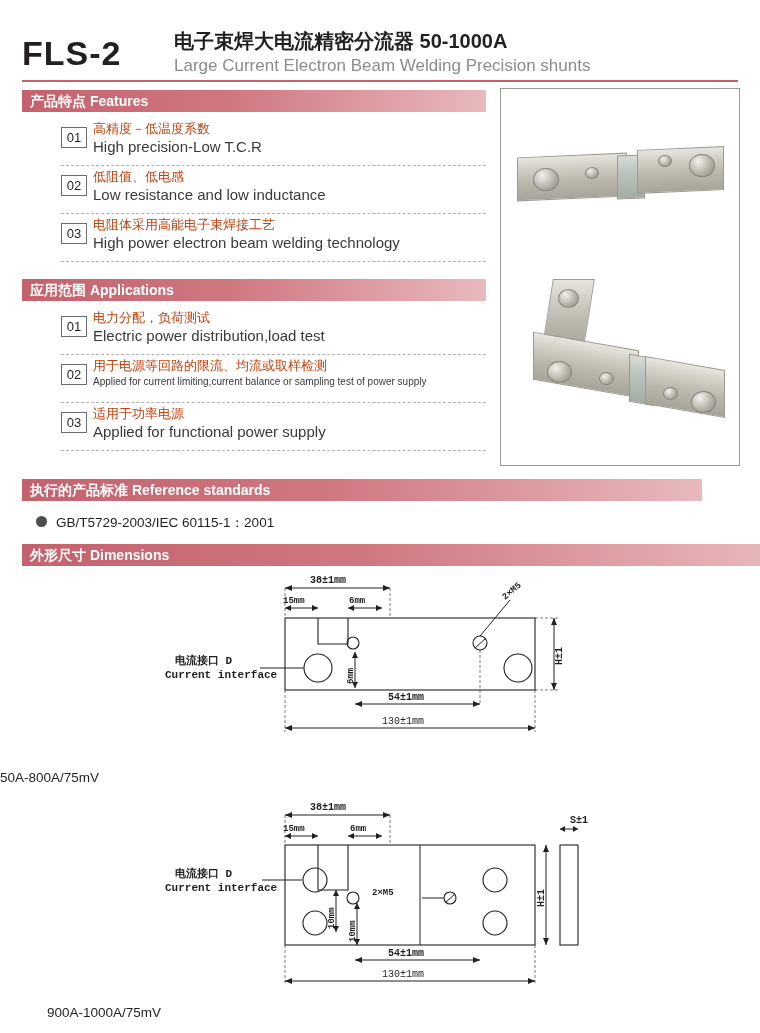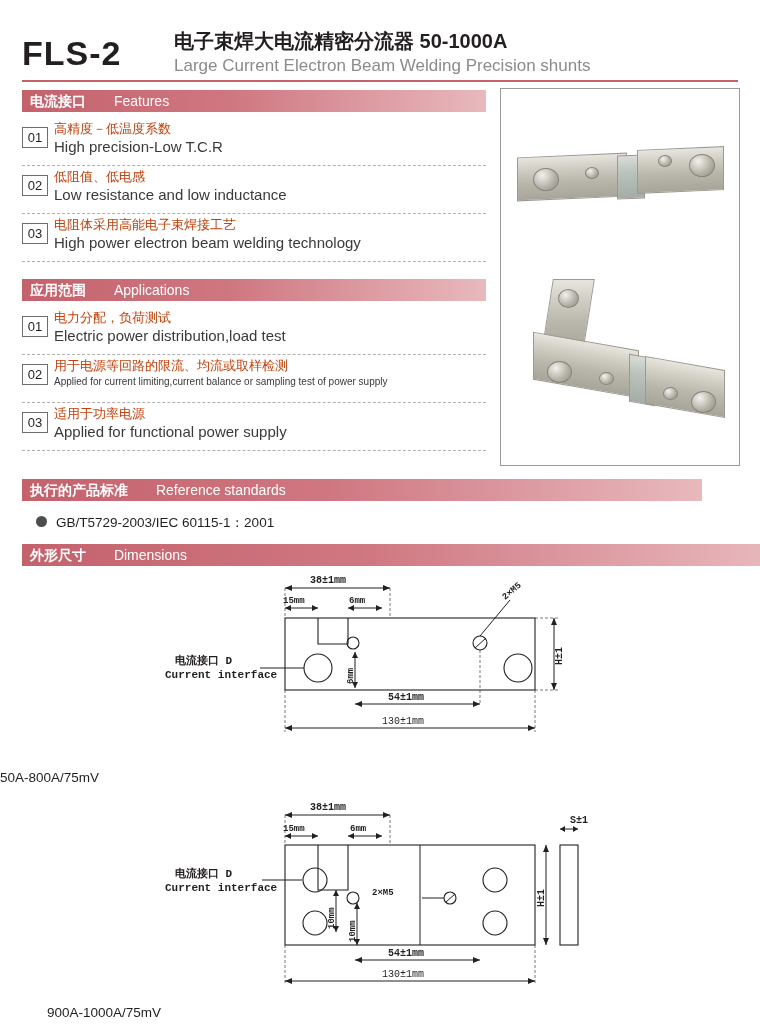--- a/index.html
+++ b/index.html
@@ -75,32 +75,32 @@
     background: linear-gradient(to right, #c4626c 0%, #cf7781 45%, #e8b9bd 100%);
     color: #ffffff;
     font-size: 14px;
     font-weight: bold;
     line-height: 22px;
     padding-left: 8px;
     box-sizing: border-box;
     white-space: nowrap;
   }
   .bar .en {
-    font-weight: normal;
-    margin-left: 24px;
+    font-weight: bold;
   }
 
   
   .list {
     position: absolute;
   }
   .row {
     position: relative;
     border-bottom: 1px dashed #b0b0b0;
     box-sizing: border-box;
+    margin-left: 39px;
   }
   .row.last { border-bottom: 1px dashed #b0b0b0; }
   .num {
     position: absolute;
     left: 0;
     top: 9px;
     width: 24px;
     height: 19px;
     border: 1px solid #6d6d6d;
     text-align: center;
@@ -209,21 +209,21 @@
 <div class="page">
 
   <div class="header">
     <div class="model">FLS-2</div>
     <div class="title-cn">电子束焊大电流精密分流器 50-1000A</div>
     <div class="title-en">Large Current Electron Beam Welding  Precision shunts</div>
   </div>
   <div class="header-rule"></div>
 
   <div class="bar" style="left:22px; top:90px; width:464px;">
-    <span>电流接口</span>
+    <span>产品特点</span>
     <span class="en">Features</span>
   </div>
 
   <div class="list" style="left:22px; top:118px; width:464px;">
     <div class="row" style="height:48px;">
       <div class="num">01</div>
       <div class="txt-cn">高精度－低温度系数</div>
       <div class="txt-en">High precision-Low T.C.R</div>
     </div>
     <div class="row" style="height:48px;">

